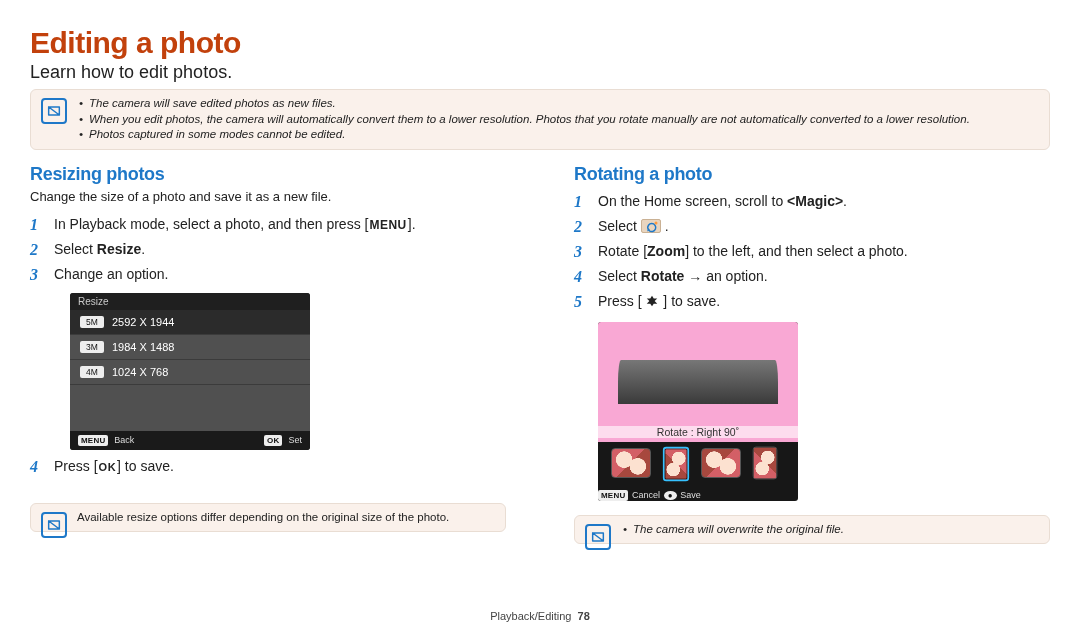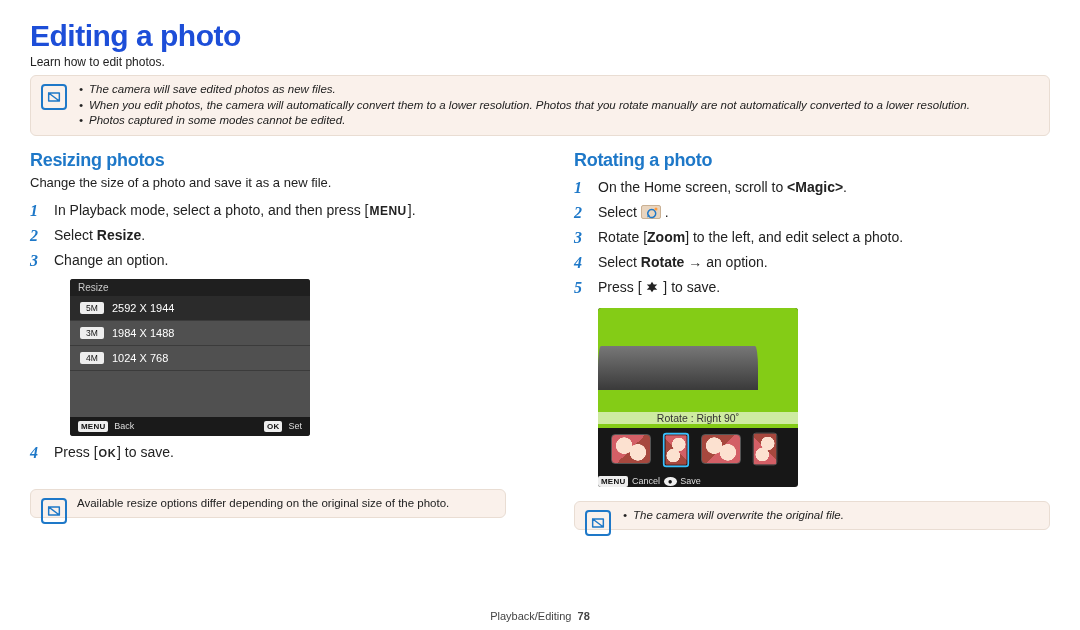--- a/index.html
+++ b/index.html
@@ -13,28 +13,28 @@
     background: #fff;
   }
   .page {
     position: relative;
     width: 100%;
     height: 100%;
     padding: 14px 30px 10px 30px;
     box-sizing: border-box;
   }
   .title {
-    color: #1d4ed8;
+    color: #c2410c;
     font-size: 30px;
     font-weight: 700;
-    margin: 5px 0 2px 0;
+    margin: 12px 0 2px 0;
     letter-spacing: -0.5px;
   }
   .subtitle {
-    font-size: 12px;
+    font-size: 18px;
     margin: 0 0 6px 0;
   }
   
   .infobox {
     position: relative;
     background: #faf1eb;
     border: 1px solid #e9ddd3;
     border-radius: 6px;
     padding: 6px 10px 6px 46px;
     margin: 4px 0 10px 0;
@@ -207,25 +207,25 @@
     padding: 6px 0 4px 24px;
   }
   .device-rotate {
     width: 200px;
     border-radius: 3px;
     overflow: hidden;
     background: #171717;
   }
   .rot-preview {
     height: 120px;
-    background: #84cc16;
+    background: #f9a8d4;
     position: relative;
     display: flex;
     align-items: center;
-    justify-content: flex-start;
+    justify-content: center;
   }
   .rot-preview .land {
     position: relative;
     width: 160px;
     height: 44px;
     border-radius: 3px 3px 0 0/50% 50% 0 0;
     background: linear-gradient(#777 0%, #3a3a3a 100%);
   }
   .rot-caption {
     position: absolute;
@@ -376,21 +376,21 @@
               <rect x="1" y="1" width="38" height="26" rx="3" fill="#e9d5bf" stroke="#a07848"></rect>
               <path d="M14 20 a8 8 0 1 1 2 3" fill="none" stroke="#1e78c8" stroke-width="3" stroke-linecap="round"></path>
               <polygon points="18,22 12,25 15,18" fill="#1e78c8"></polygon>
               <circle cx="30" cy="8" r="3" fill="#ff9a3c"></circle>
             </svg>
           </span>
           <span>.</span>
         </li>
         <li>
           <span class="step-num">3</span>
-          <span>Rotate [</span><span class="bold">Zoom</span><span>] to the left, and edit select a photo.</span>
+          <span>Rotate [</span><span class="bold">Zoom</span><span>] to the left, and then select a photo.</span>
         </li>
         <li>
           <span class="step-num">4</span>
           <span>Select </span><span class="bold">Rotate</span><span> → an option.</span>
         </li>
         <li>
           <span class="step-num">5</span>
           <span>Press [</span>
           <span class="glyph-shutter">
             <svg viewBox="0 0 16 16" width="14" height="14">

